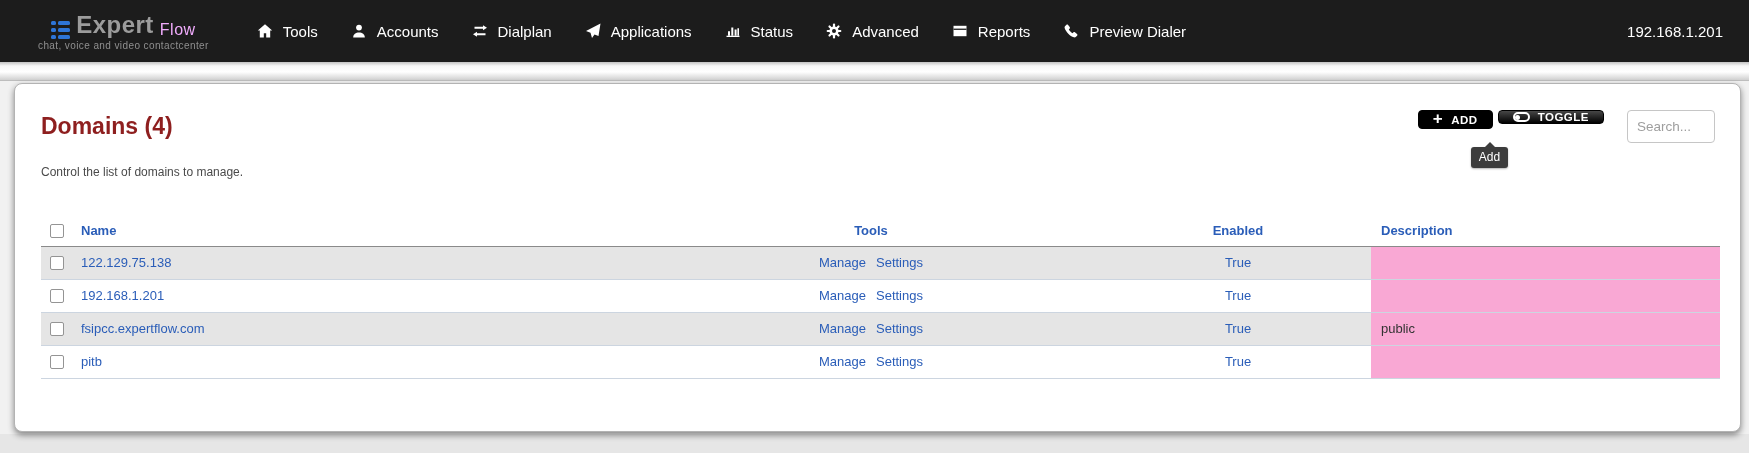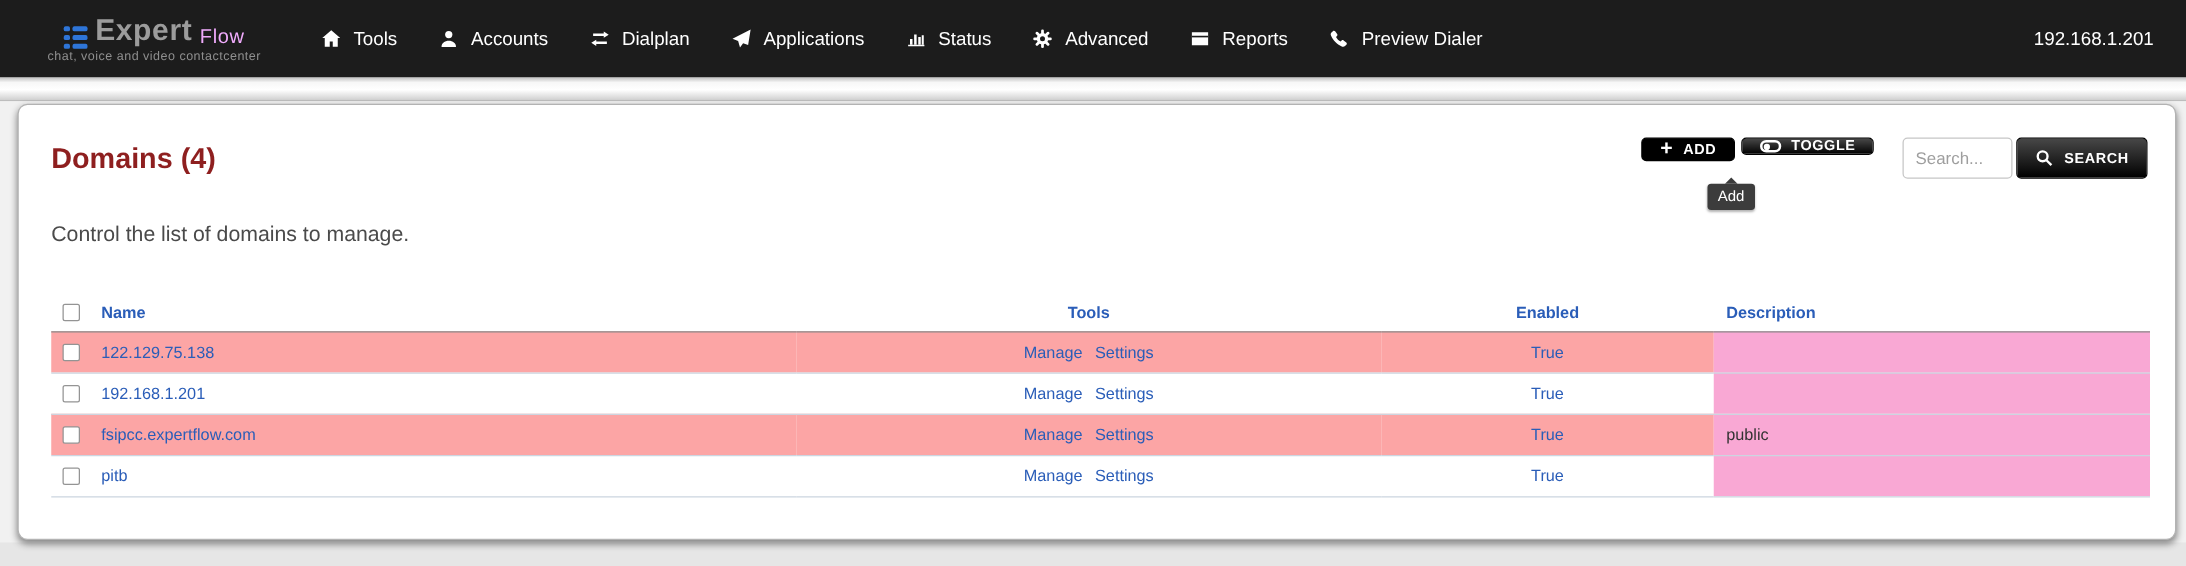--- a/index.html
+++ b/index.html
@@ -46,30 +46,30 @@
   .btn svg { width:15px; height:15px; display:block; }
   .add-wrap { position:relative; margin-right:5px; }
   .tooltip { position:absolute; left:53px; top:37px; background:#3c3c3c; color:#fff; font-size:12px;
     padding:3px 8px 4px; border-radius:3px; white-space:nowrap; box-shadow:0 1px 2px rgba(0,0,0,.3); }
   .tooltip::before { content:""; position:absolute; top:-5px; left:14px; border:5px solid transparent; border-top:none; border-bottom:5px solid #3c3c3c; }
   .toggle-wrap { margin-right:23px; }
   .search-input { width:88px; height:33px; border:1px solid #c6c6c6; border-radius:4px; padding:0 9px;
     font-size:13.5px; color:#444; outline:none; margin-right:3px; font-family:inherit; }
   .search-input::placeholder { color:#9e9e9e; }
 
-  .page-subtitle { margin-top:35px; font-size:17px; color:#4a4a4a; }
+  .page-subtitle { margin-top:22px; font-size:12px; color:#4a4a4a; }
 
   
   table { width:100%; border-collapse:collapse; margin-top:37px; font-size:13px; table-layout:fixed; }
   col.c-chk { width:35px; } col.c-name { width:561px; } col.c-tools { width:468px; }
   col.c-enabled { width:266px; } col.c-desc { width:349px; }
   th { color:#2a5db8; font-weight:bold; text-align:left; height:30px; border-bottom:1px solid #8a8a8a; cursor:pointer; }
   th.center, td.center { text-align:center; }
   td { height:33px; border-bottom:1px solid #ccd5e0; color:#333; }
-  tr.stripe td { background:#fca5a5; }
+  tr.stripe td { background:#e5e5e5; }
   td.desc-cell, tr.stripe td.desc-cell { background:#f9a8d4; padding-left:10px; }
   th.desc-head { padding-left:10px; }
   td.name-cell { padding-left:5px; } th.name-head { padding-left:5px; }
   a.tbl-link { color:#2a5db8; text-decoration:none; cursor:pointer; }
   .tools-links { display:inline-flex; gap:10px; }
   .enabled-val { color:#2a5db8; }
   .checkbox { width:14px; height:14px; border:1px solid #949494; border-radius:2px; background:#fff; margin-left:9px; cursor:pointer; }
 </style>
 </head>
 <body>
@@ -195,29 +195,20 @@
           </div>
           <div class="tooltip">Add</div>
         </div>
         <div class="toggle-wrap">
           <div class="btn">
             <span class="toggle-glyph"></span>
             <span>TOGGLE</span>
           </div>
         </div>
         <input class="search-input" type="text" placeholder="Search..." style="">
-        <div class="btn">
-          <span>
-              <svg viewBox="0 0 16 16" width="15" height="15" fill="none" stroke="#fff" stroke-width="2">
-                <circle cx="6.5" cy="6.5" r="4.2"></circle>
-                <path d="m9.8 9.8 4.2 4.2"></path>
-              </svg>
-            </span>
-          <span>SEARCH</span>
-        </div>
       </div>
     </div>
 
     <div class="page-subtitle">Control the list of domains to manage.</div>
 
     <table>
       <colgroup>
           <col class="c-chk">
           <col class="c-name">
           <col class="c-tools">

